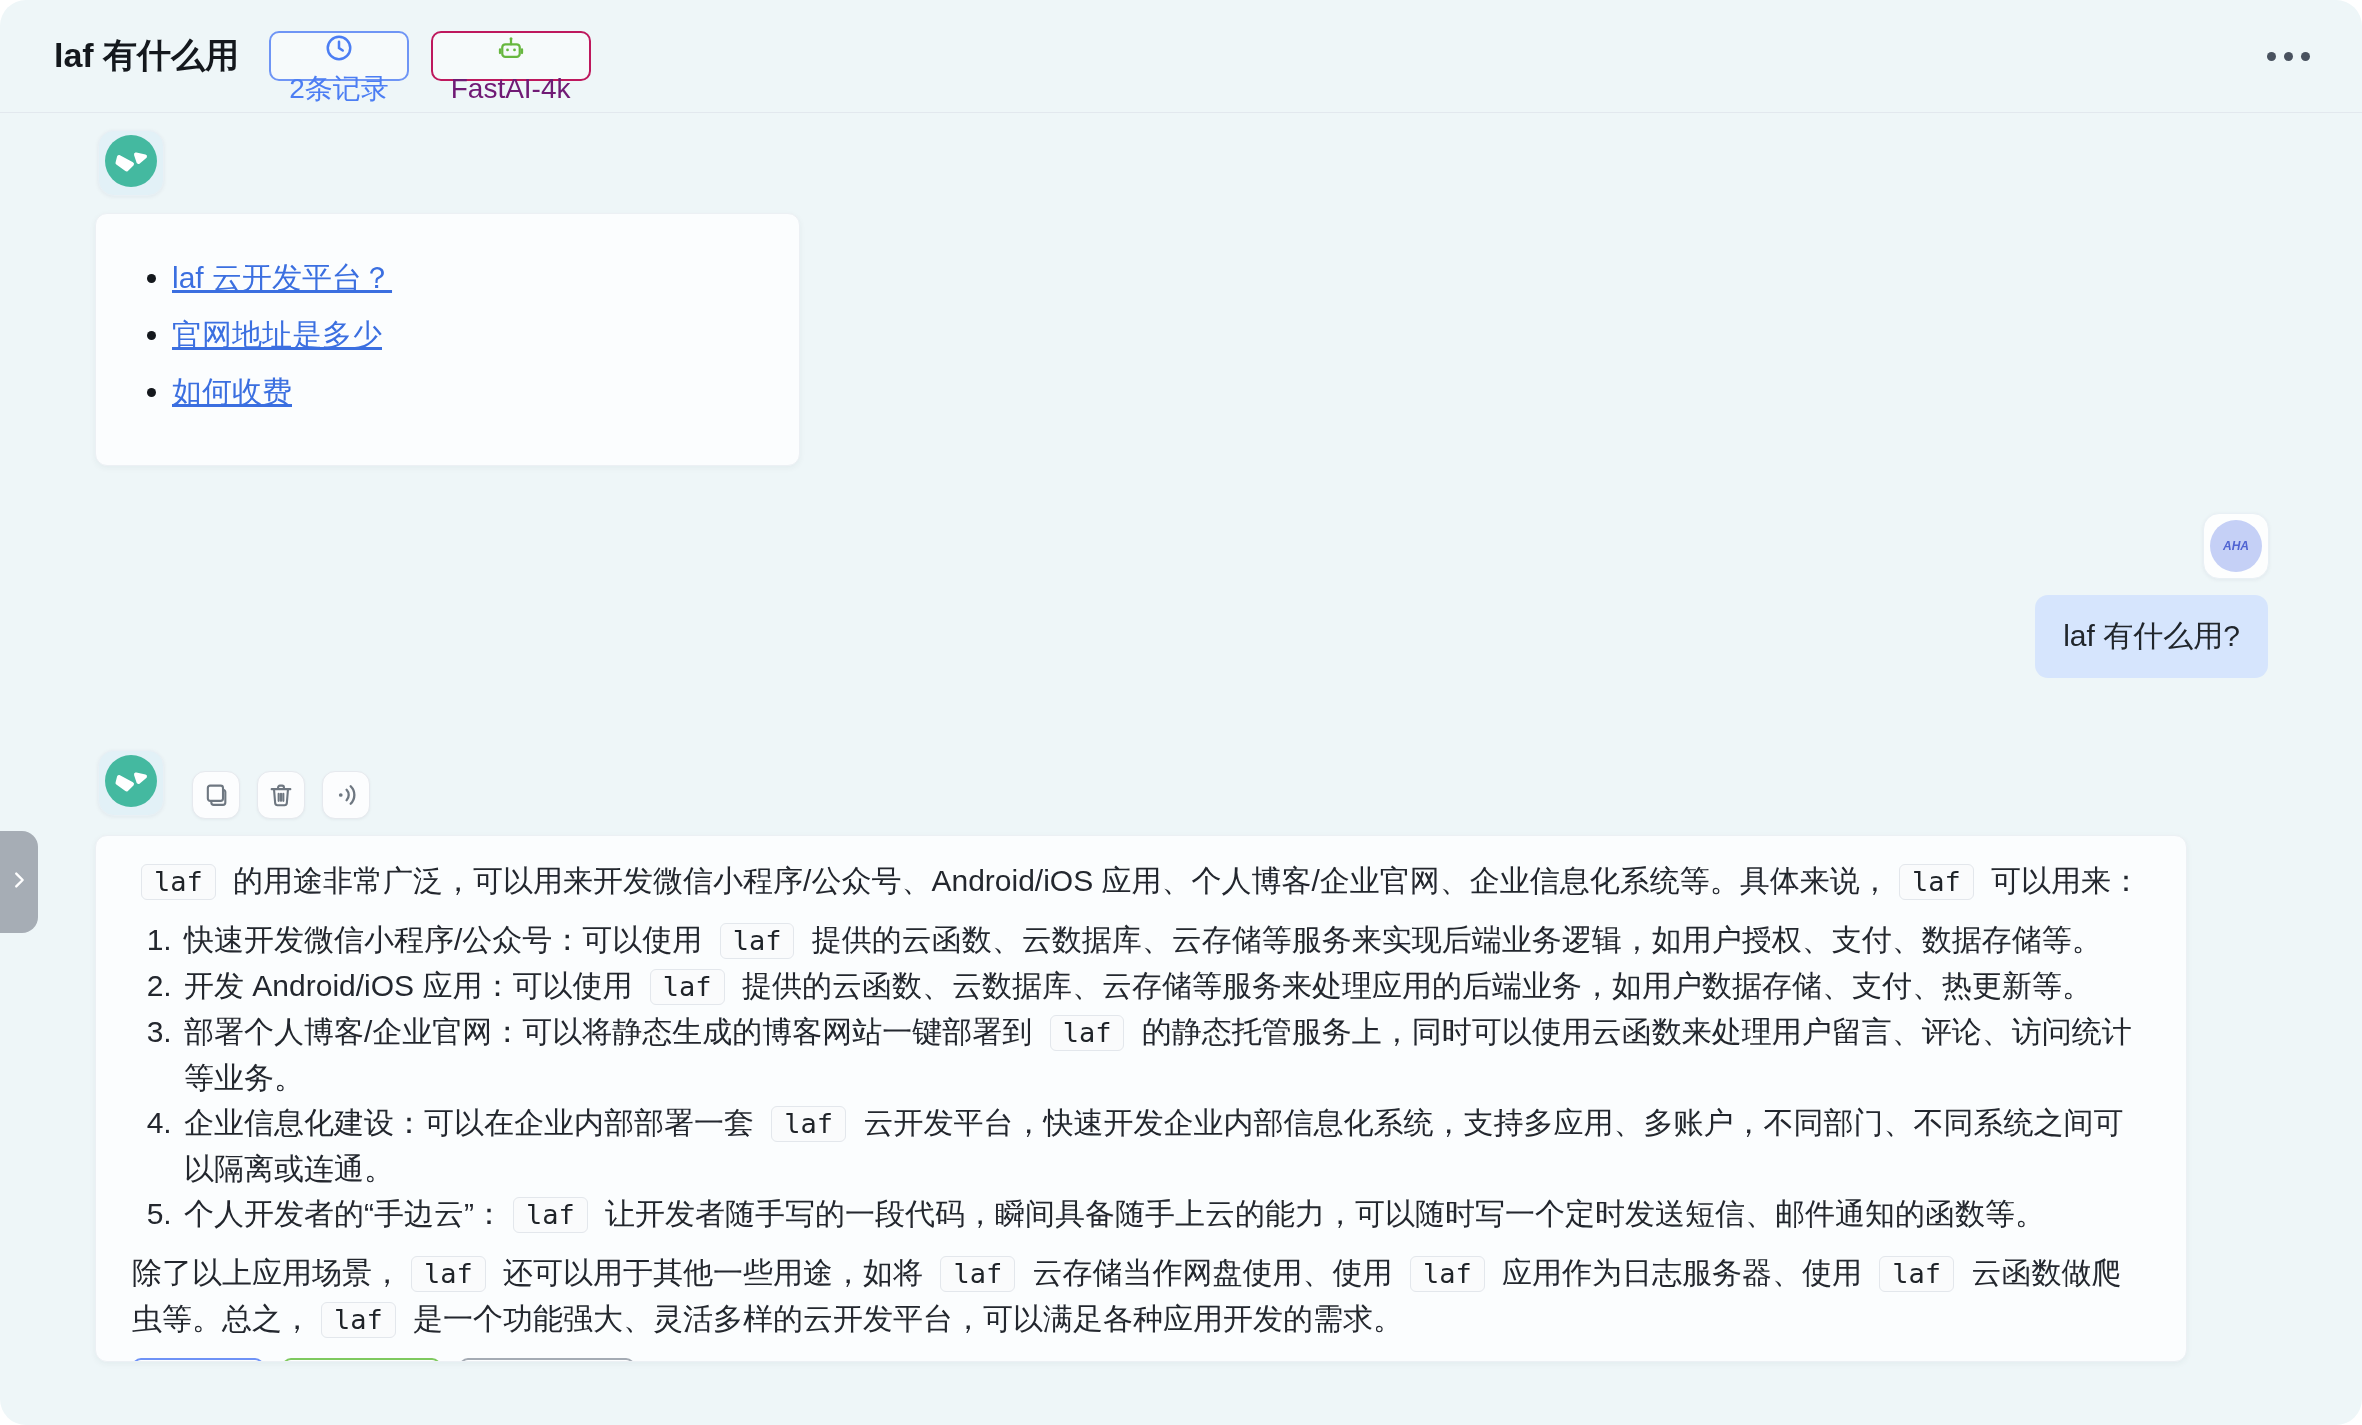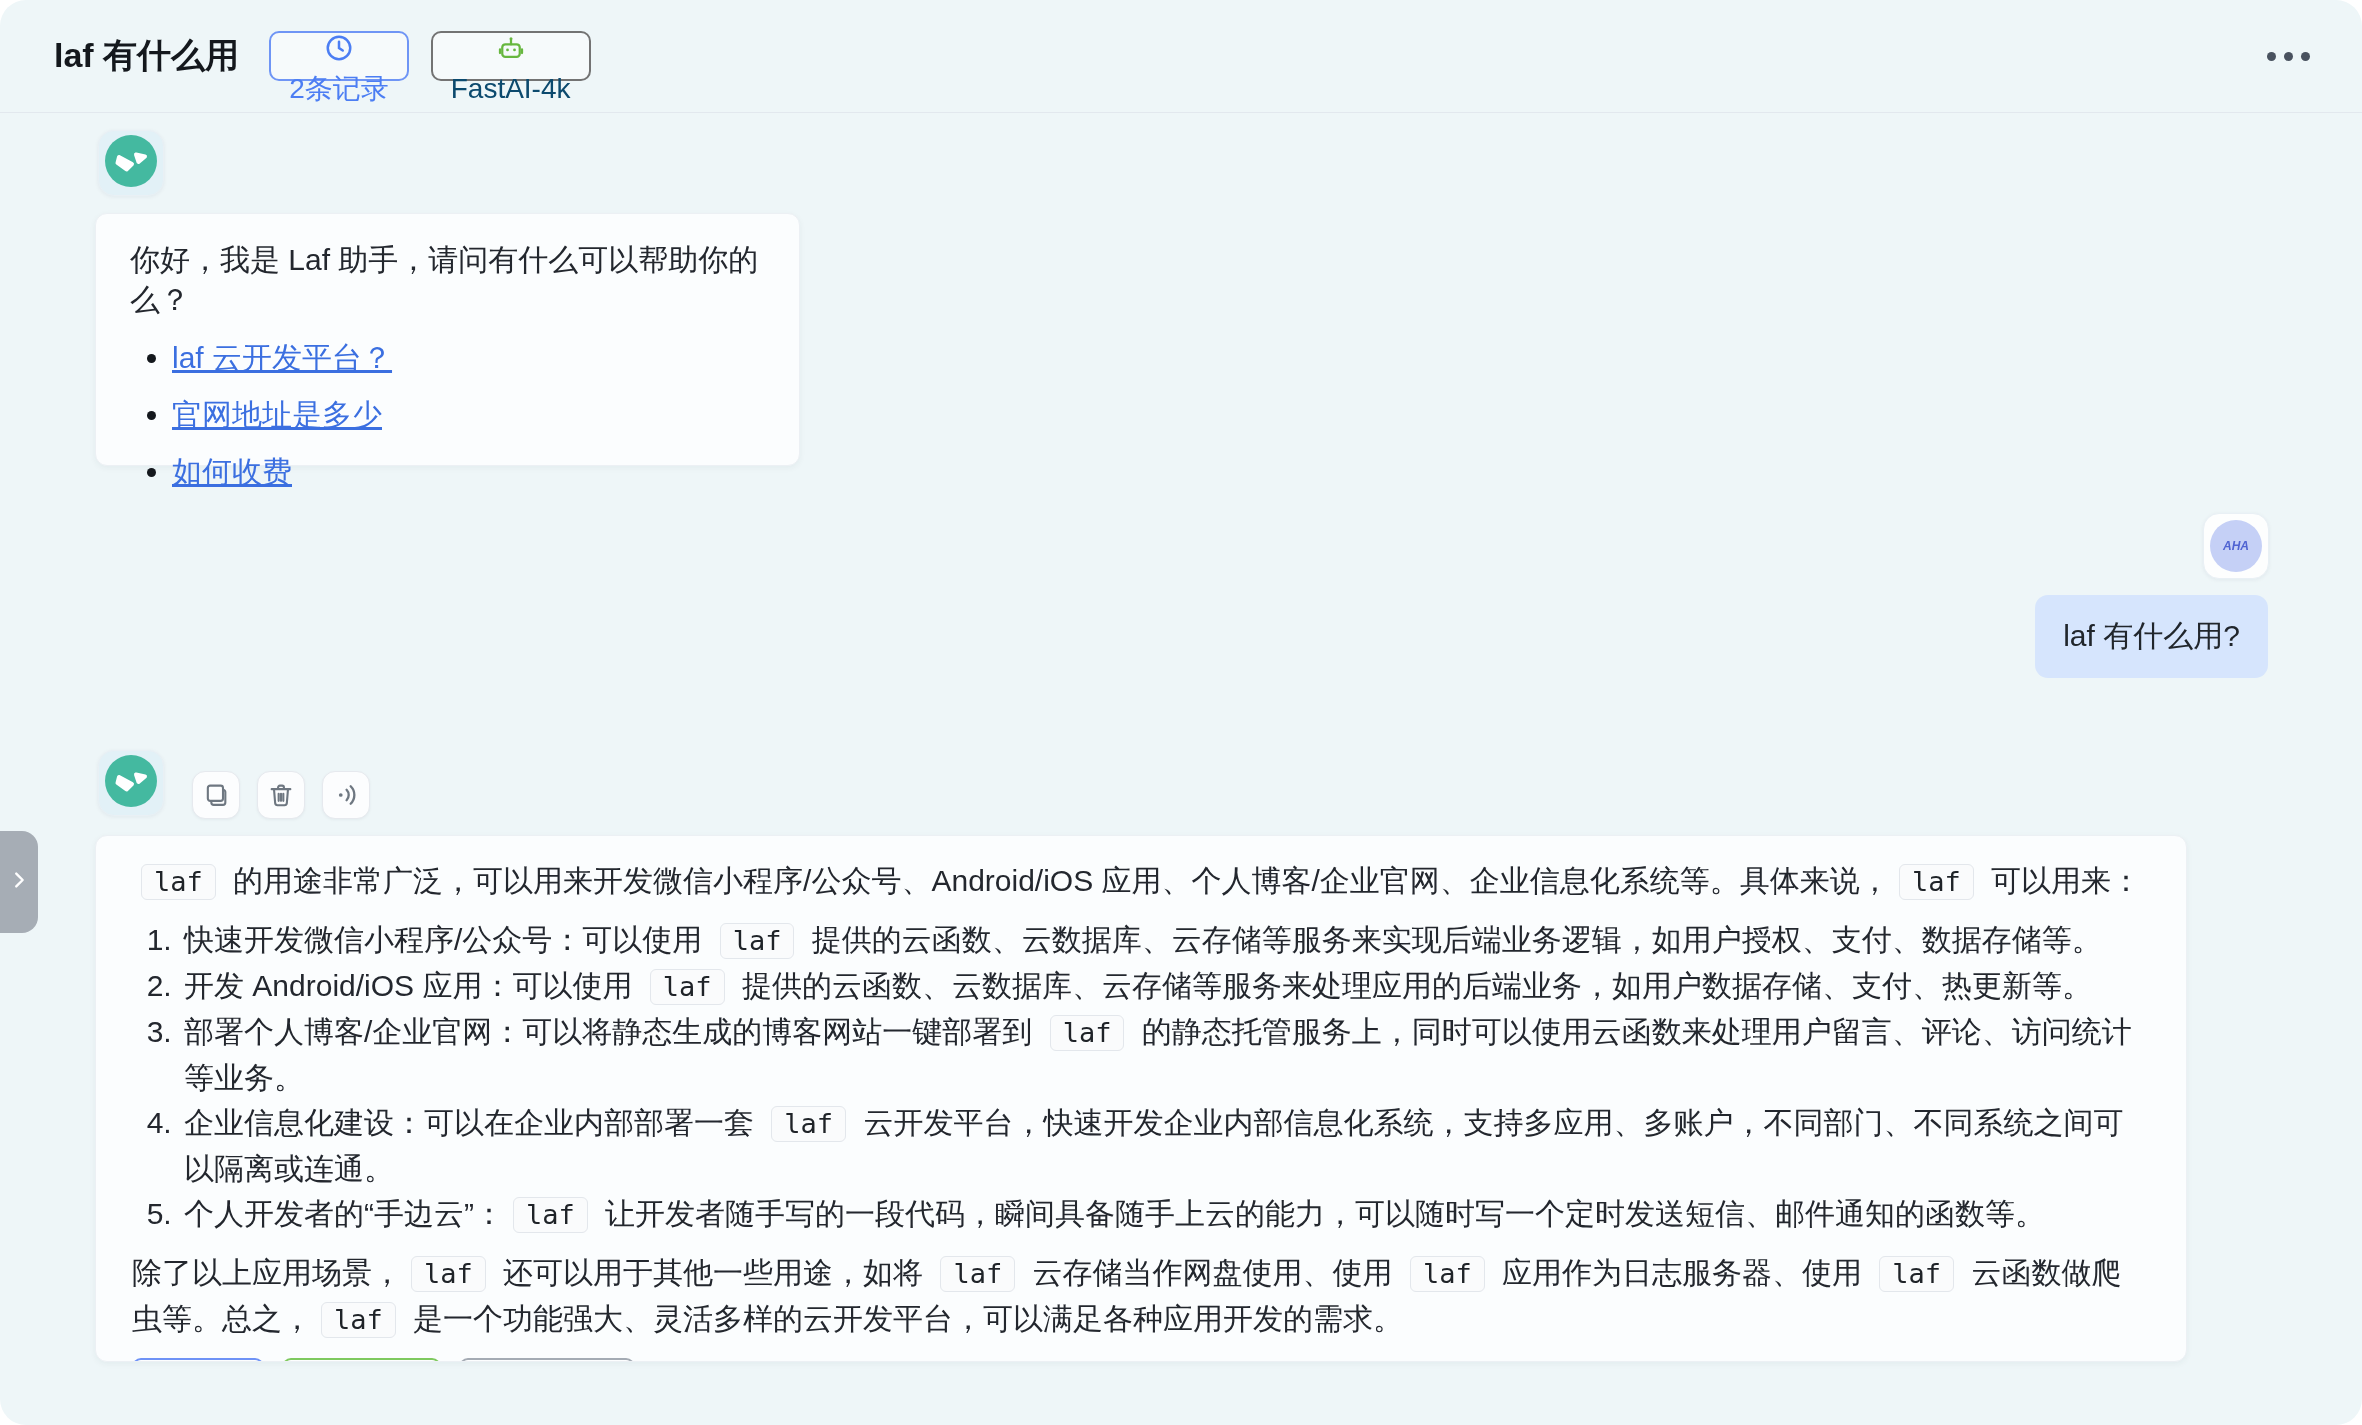--- a/index.html
+++ b/index.html
@@ -4,21 +4,21 @@
 <style>
   html,body{margin:0;padding:0;background:#ffffff;}
   body{width:2362px;height:1425px;position:relative;font-family:"Liberation Sans",sans-serif;color:#23272e;}
   .app{position:absolute;inset:0;background:#eef6f8;border-radius:26px;overflow:hidden;}
 
   
   .chat-header{height:113px;display:flex;align-items:center;padding:0 42px;box-sizing:border-box;border-bottom:1px solid #e2e8ee;}
   .page-title{font-size:34px;font-weight:700;color:#14181d;margin:0 30px 0 12px;white-space:nowrap;}
   .hbadge{display:inline-flex;align-items:center;gap:12px;height:46px;padding:0 18px;border-radius:10px;font-size:28px;line-height:1;margin-right:22px;background:rgba(255,255,255,.45);cursor:pointer;flex-direction:column;}
   .hbadge.blue{color:#4c7ef3;border:2px solid #6f95f5;}
-  .hbadge.green{color:#0c4a6e;border:2px solid #737373;align-items:center;}
+  .hbadge.green{color:#701a75;border:2px solid #be185d;align-items:center;}
   .hbadge svg{display:block;}
   .menu-btn{margin-left:auto;display:flex;align-items:center;padding:10px;cursor:pointer;}
   .menu-btn i{width:9px;height:9px;border-radius:50%;background:#49525f;display:inline-block;margin-left:8px;}
   .menu-btn i:first-child{margin-left:0;}
 
   
   .avatar{position:absolute;width:64px;height:64px;border-radius:16px;background:#e2f1f7;border:1px solid #e9f0f5;display:flex;align-items:center;justify-content:center;box-shadow:0 1px 4px rgba(20,40,60,.06);}
   #avatar-welcome{left:98px;top:130px;}
   #avatar-answer{left:98px;top:750px;}
   #avatar-user{left:2203px;top:513px;background:#fdfefe;}
@@ -95,21 +95,20 @@
     <span>
       <svg width="52" height="52" viewBox="0 0 52 52">
         <circle cx="26" cy="26" r="26" fill="#44b9a0"></circle>
         <polygon points="14,22 27,29 21.5,34.5 12.5,28" fill="#fff" stroke="#fff" stroke-width="4" stroke-linejoin="round"></polygon>
         <polygon points="31,19.5 40,21.5 33.5,27" fill="#fff" stroke="#fff" stroke-width="4" stroke-linejoin="round"></polygon>
       </svg>
     </span>
   </div>
 
   <div class="bubble" id="bubble-welcome">
-    <p>你好，我是 Laf 助手，请问有什么可以帮助你的么？</p>
     <ul>
       <li><a>laf 云开发平台？</a></li>
       <li><a>官网地址是多少</a></li>
       <li><a>如何收费</a></li>
     </ul>
   </div>
 
   <div class="avatar" id="avatar-user">
     <div class="user-circle">AHA</div>
   </div>

